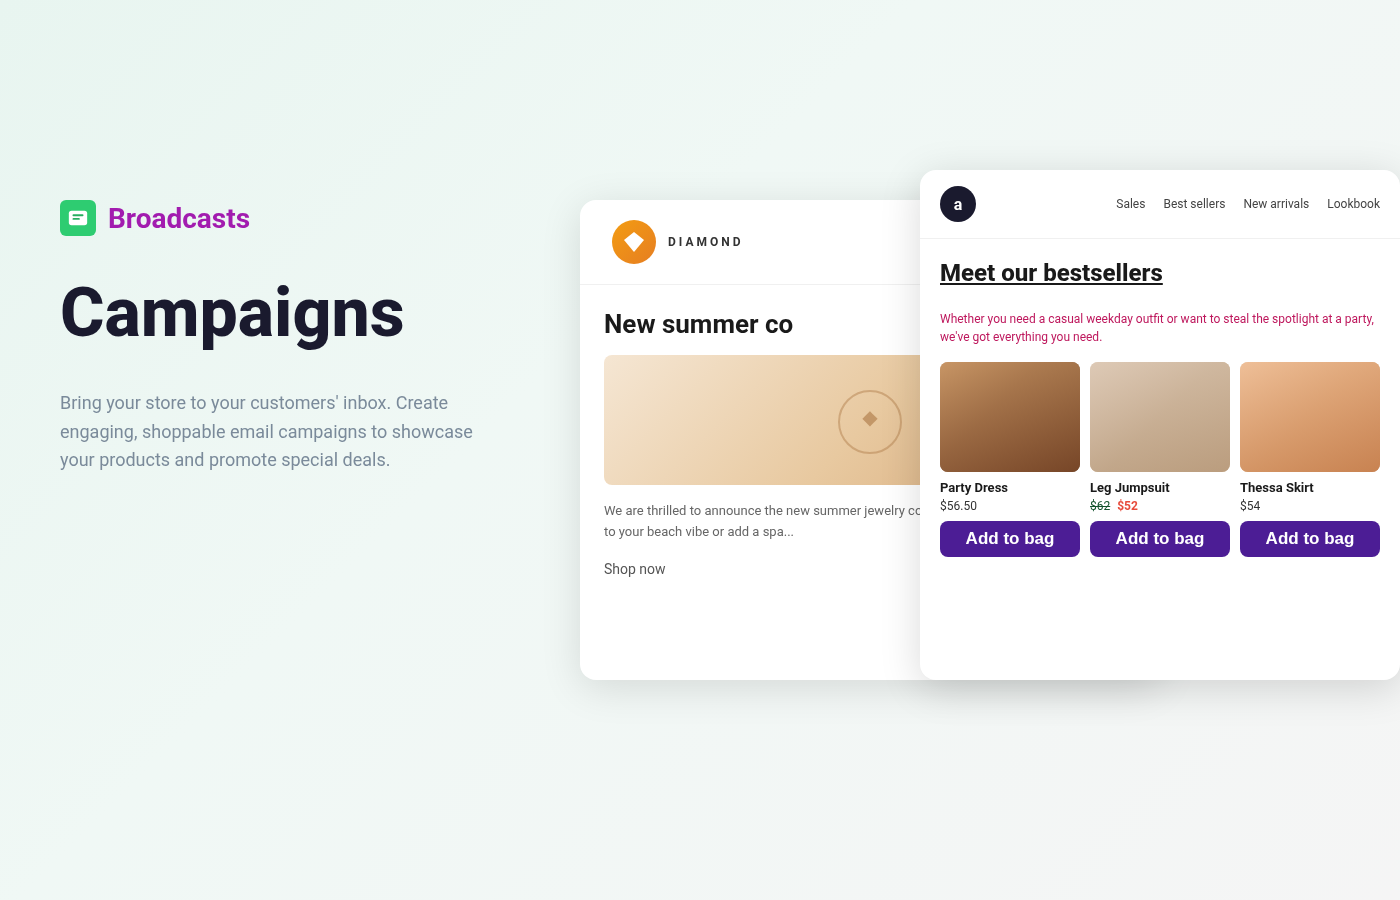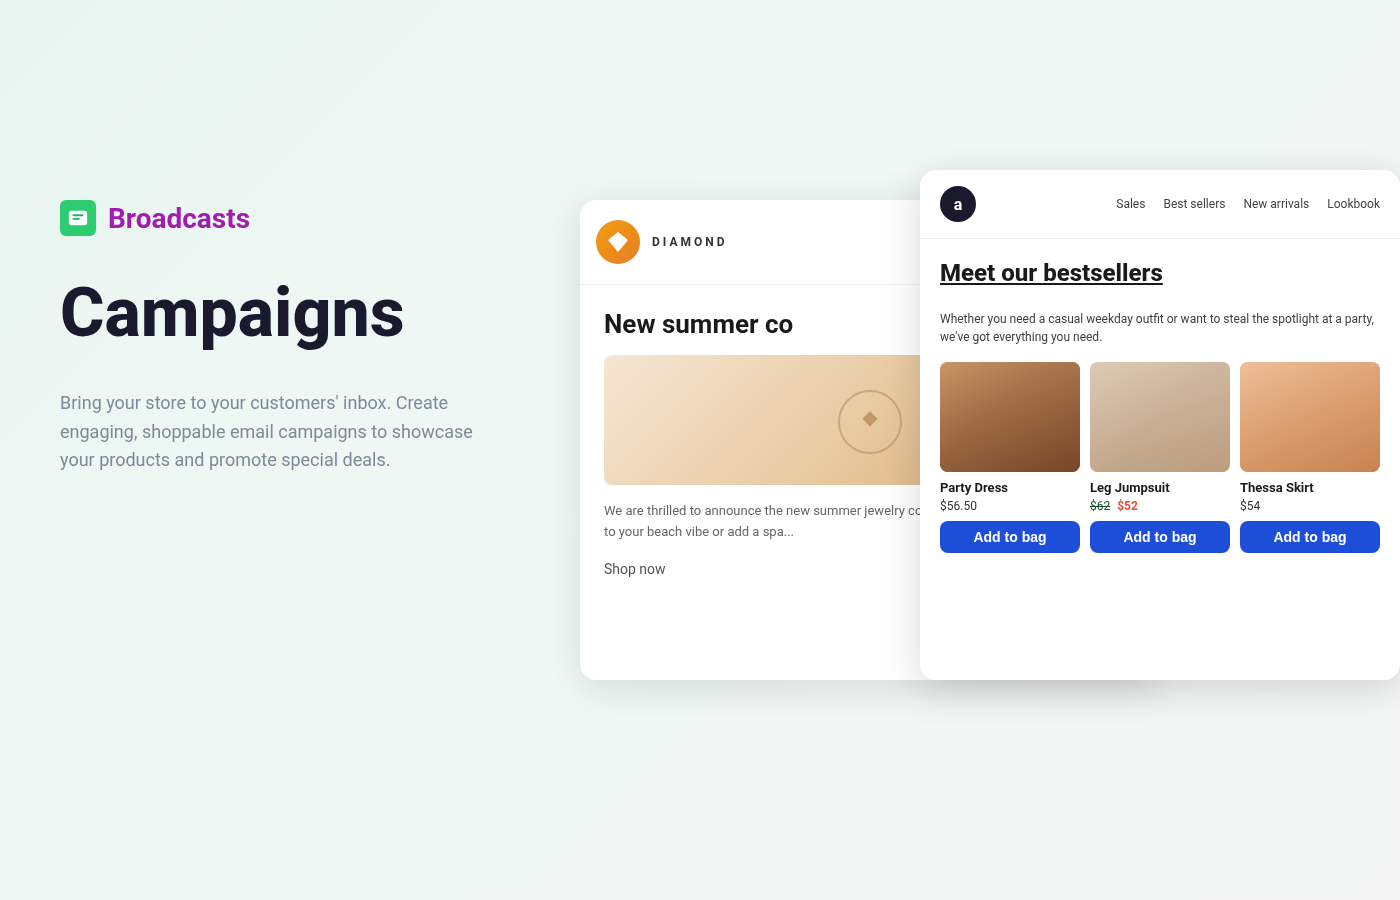--- a/index.html
+++ b/index.html
@@ -82,21 +82,21 @@
       width: 580px;
       height: 480px;
       background: white;
       border-radius: 16px;
       box-shadow: 0 8px 40px rgba(0,0,0,0.12);
       overflow: hidden;
       z-index: 1;
     }
 
     .card-left-header {
-      padding: 20px 16px;
+      padding: 20px 32px;
       display: flex;
       align-items: center;
       gap: 12px;
       border-bottom: 1px solid #f0f0f0;
     }
 
     .diamond-logo {
       width: 44px;
       height: 44px;
       background: linear-gradient(135deg, #f39c12, #e67e22);
@@ -232,21 +232,21 @@
     .bestsellers-title {
       font-size: 24px;
       font-weight: 800;
       color: #1a1a1a;
       margin-bottom: 23px;
       text-decoration: underline;
     }
 
     .bestsellers-desc {
       font-size: 12px;
-      color: #404040;
+      color: #be185d;
       line-height: 1.5;
       margin-bottom: 16px;
     }
 
     .products-grid {
       display: grid;
       grid-template-columns: repeat(3, 1fr);
       gap: 10px;
     }
 
@@ -315,26 +315,26 @@
       margin-right: 4px;
     }
 
     .price-sale {
       color: #e74c3c;
       font-weight: 700;
       margin-top: 24px;
     }
 
     .add-to-bag-btn {
-      background: #1d4ed8;
+      background: #4c1d95;
       color: white;
       border: none;
       border-radius: 8px;
       padding: 8px 6px;
-      font-size: 14px;
+      font-size: 17px;
       font-weight: 600;
       cursor: pointer;
       width: 100%;
       text-align: center;
     }
   </style>
 </head>
 <body>
 
 <div class="left-panel">

